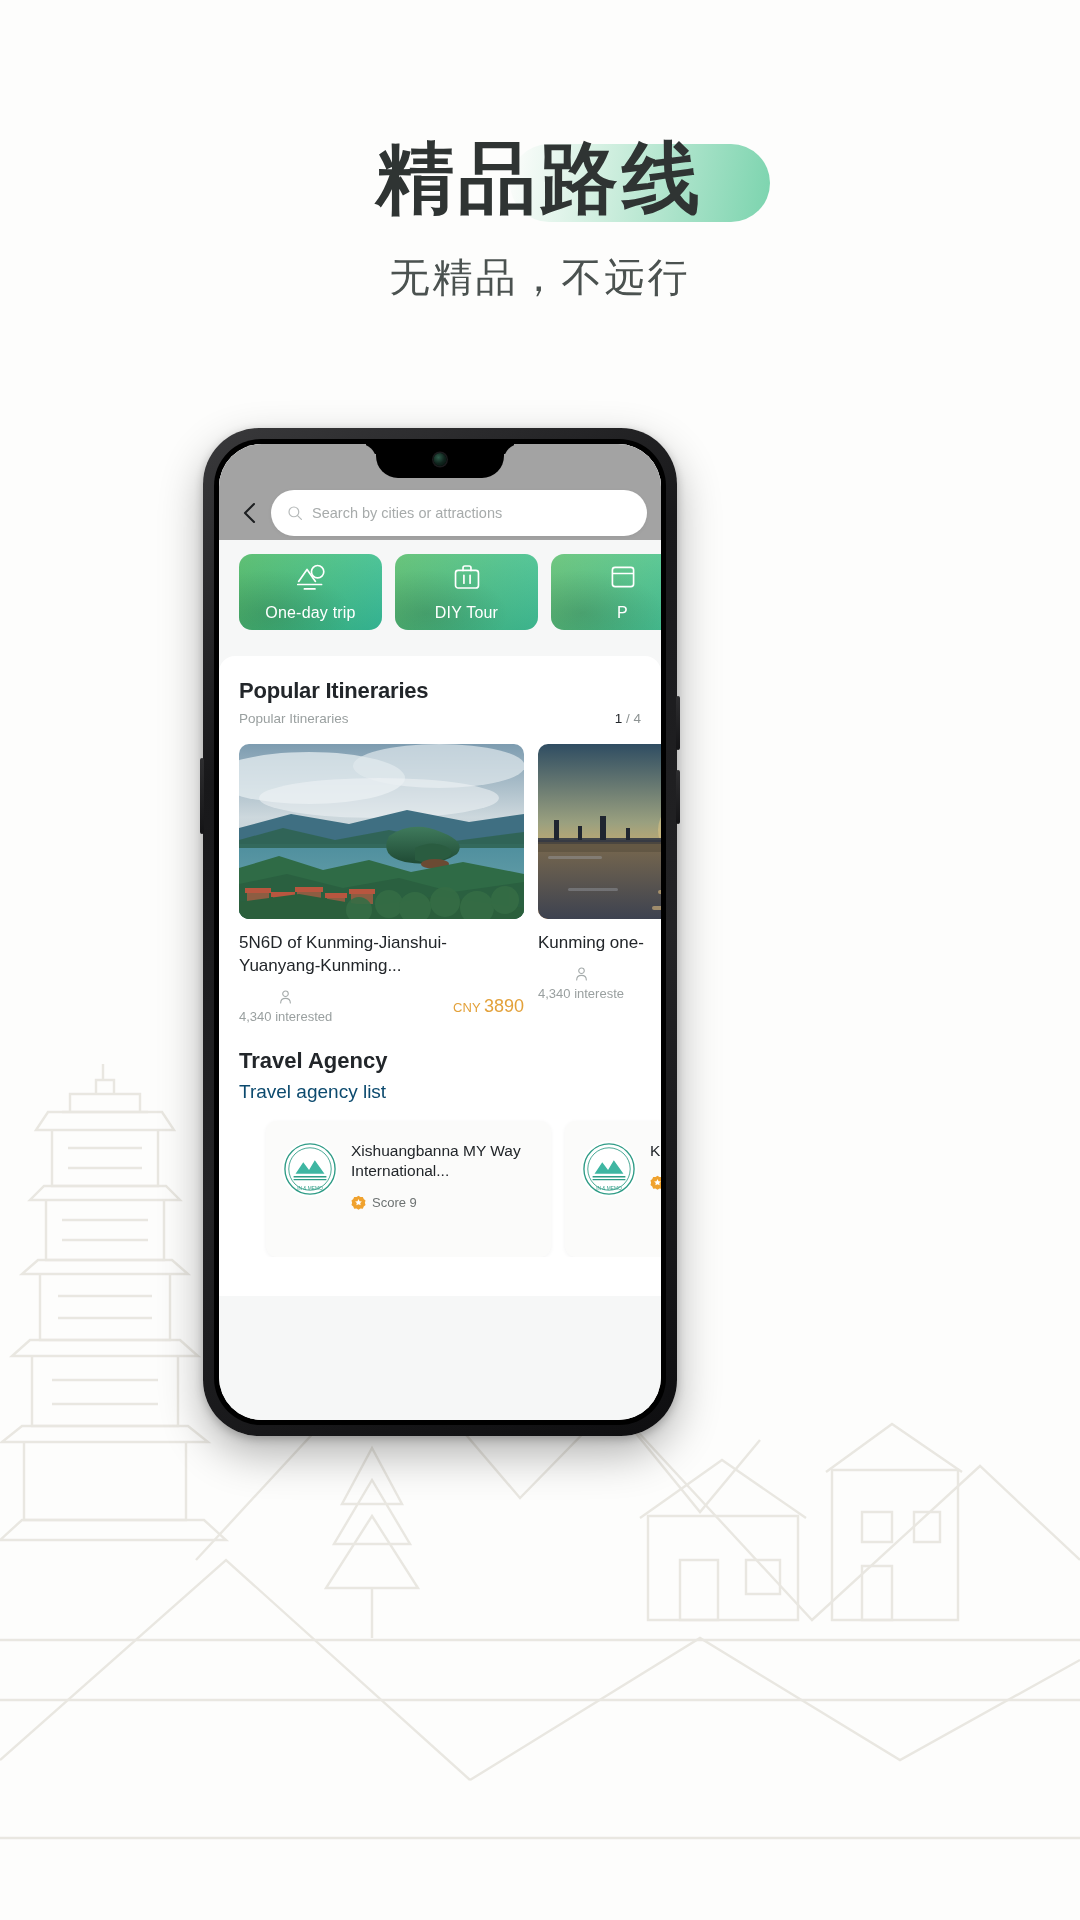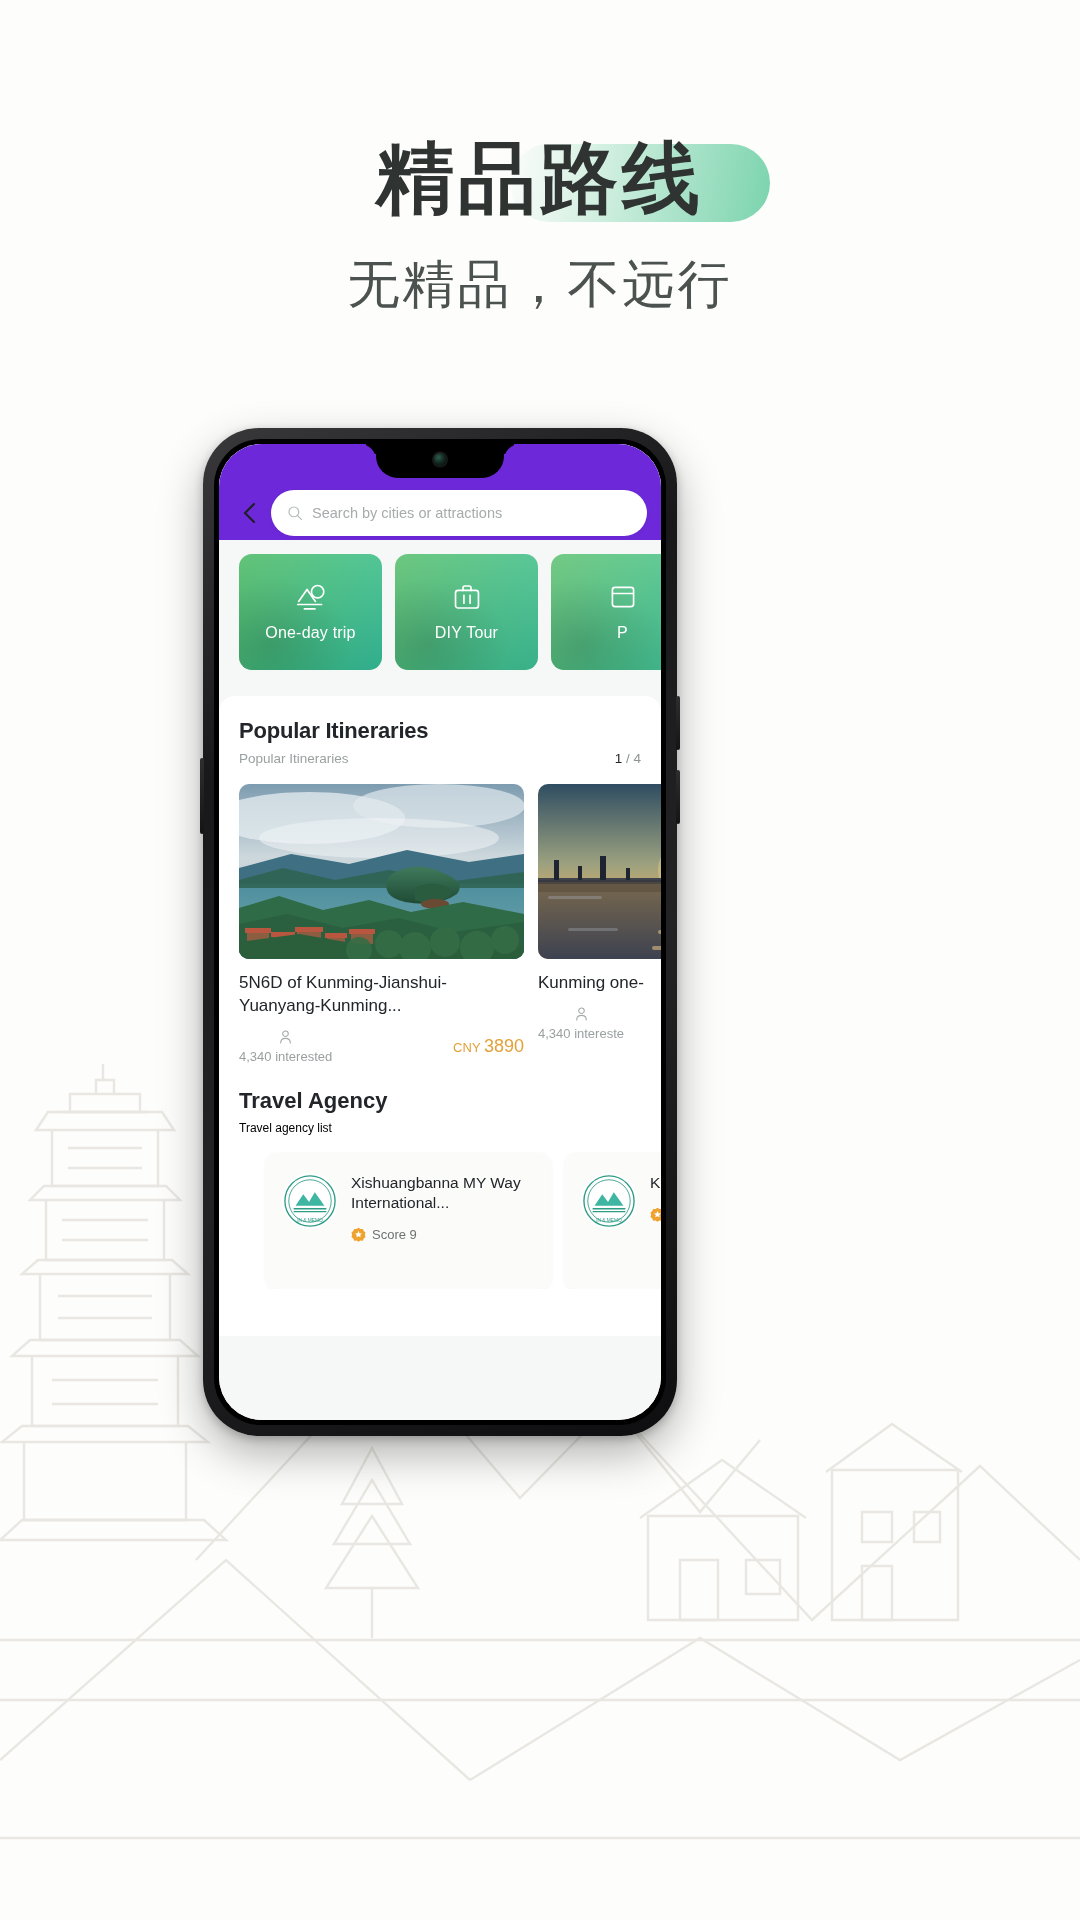--- a/index.html
+++ b/index.html
@@ -41,21 +41,21 @@
     position: relative;
     z-index: 1;
     font-size: 78px;
     line-height: 1.08;
     font-weight: 700;
     color: #2f3433;
     letter-spacing: 4px;
   }
   .hero-sub {
     margin-top: 30px;
-    font-size: 52px;
+    font-size: 40px;
     color: #4b5250;
     letter-spacing: 3px;
     font-weight: 400;
   }
 
   
   .phone {
     position: absolute;
     left: 203px; top: 428px;
     width: 474px; height: 1008px;
@@ -104,21 +104,21 @@
     box-shadow: 0 0 0 1.5px #1a1a1c;
   }
 
   
   .app { position: absolute; inset: 0; background: #f6f7f7; }
 
   .topbar {
     display: flex; align-items: center;
     padding: 42px 0 0 0;
     height: 96px;
-    background: #6d28d9;
+    background: #a3a3a3;
   }
   .back-btn {
     width: 44px; display: flex; justify-content: center; align-items: center;
     margin-left: 8px;
   }
   .search-box {
     flex: 1;
     margin-right: 14px;
     height: 46px;
     background: #ffffff;
@@ -130,21 +130,21 @@
   .search-placeholder { font-size: 14.5px; color: #a7abab; margin-left: 9px; }
 
   
   .tiles {
     display: flex; gap: 13px;
     padding: 14px 0 0 20px;
     overflow: hidden;
   }
   .tile {
     flex: 0 0 auto;
-    width: 143px; height: 116px;
+    width: 143px; height: 76px;
     border-radius: 13px;
     position: relative;
     overflow: hidden;
     display: flex; flex-direction: column;
     align-items: center; justify-content: center;
     color: #fff;
   }
   .tile-a { background: linear-gradient(125deg, #58c46f 0%, #3fbf84 55%, #2bb894 100%); }
   .tile-b { background: linear-gradient(125deg, #63c977 0%, #45c088 60%, #35bb90 100%); }
   .tile-c { background: linear-gradient(125deg, #6bcc7d 0%, #4ac48c 60%, #38bd93 100%); }
@@ -181,21 +181,21 @@
     font-size: 17px; line-height: 1.35; color: #22262a; font-weight: 400;
   }
   .card-meta { display: flex; align-items: center; justify-content: space-between; margin-top: 12px; }
   .meta-left { display: flex; align-items: center; gap: 5px; font-size: 13px; color: #9aa0a0; flex-direction: column; }
   .price { font-size: 13px; color: #e3a13a; }
   .price b { font-size: 18px; font-weight: 400; }
 
   
   .agency-head { padding: 0 20px; margin-top: 24px; }
   .agency-title { font-size: 22px; font-weight: 700; color: #22262a; }
-  .agency-sub { font-size: 12px; color: #000000; margin-top: 7px; }
+  .agency-sub { font-size: 19px; color: #0c4a6e; margin-top: 7px; }
   .agency-row { display: flex; gap: 14px; padding: 18px 0 0 20px; overflow: hidden; margin-left: 27px; }
   .agency-card {
     flex: 0 0 auto; width: 285px; height: 136px;
     background: #fbfbfa; border-radius: 11px;
     box-shadow: 0 1px 4px rgba(0,0,0,0.05);
     display: flex; padding: 20px 16px; gap: 13px;
   }
   .agency-logo { flex: 0 0 auto; width: 56px; height: 56px; border-radius: 50%; background: #fff;
                  display: flex; align-items: center; justify-content: center; }
   .agency-info { flex: 1; min-width: 0; }

